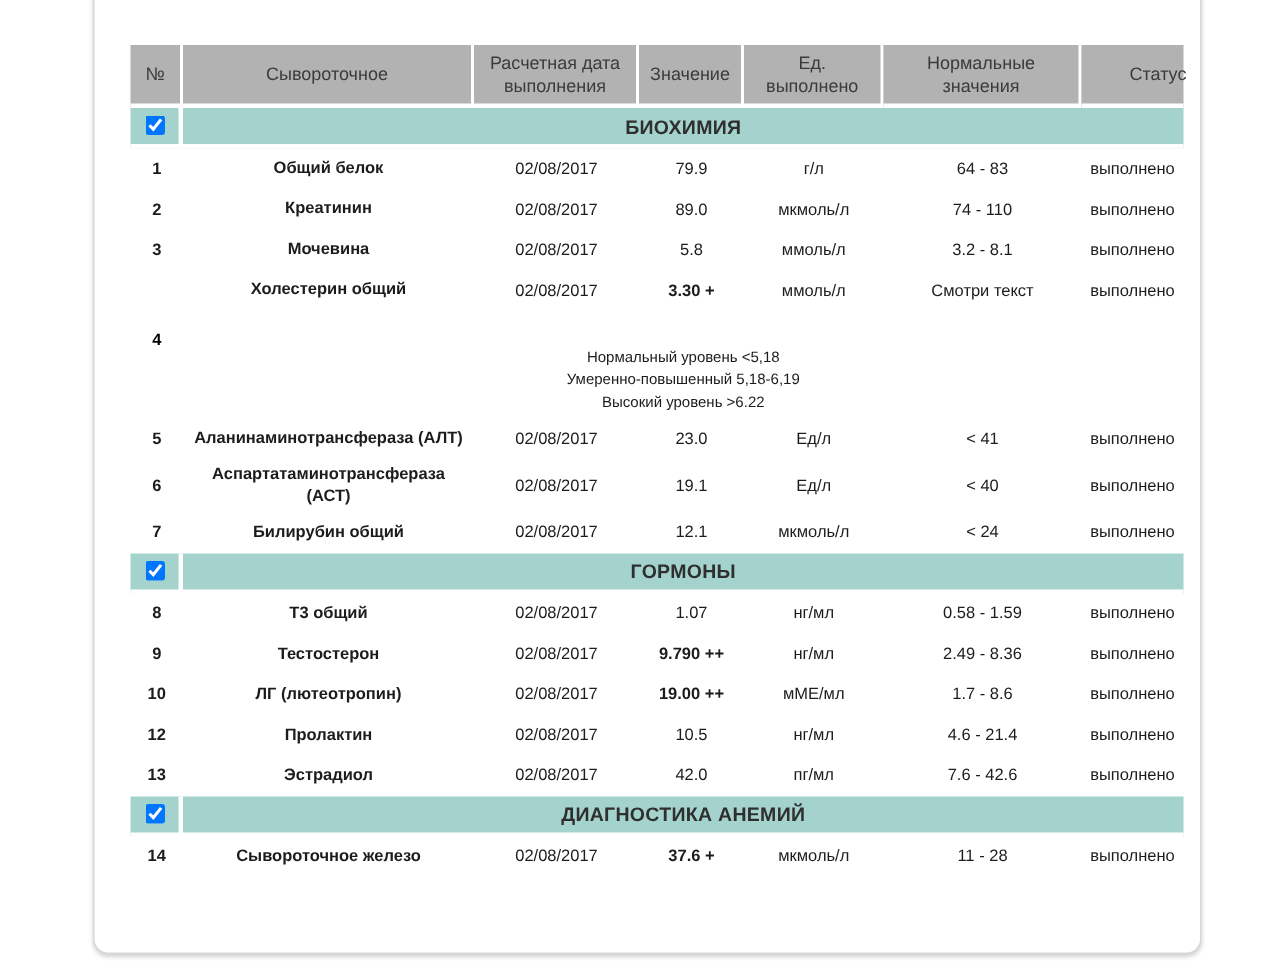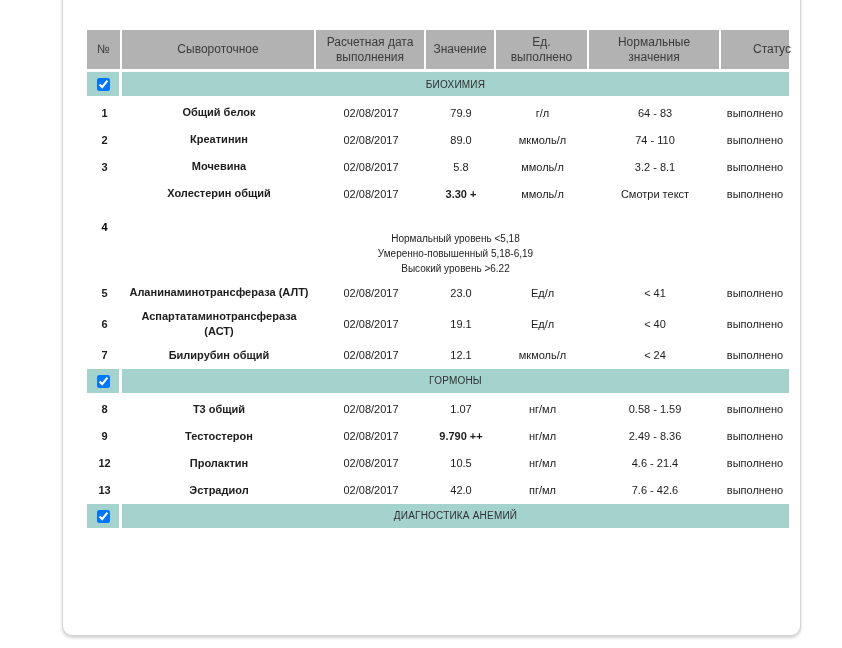--- a/index.html
+++ b/index.html
@@ -62,22 +62,22 @@
     border-right: 3px solid #ffffff;
     text-align: center;
   }
   td.section-check input {
     width: 13px; height: 13px;
     vertical-align: middle;
     cursor: pointer;
   }
   td.section-title {
     text-align: center;
-    font-size: 10px;
-    font-weight: normal;
+    font-size: 13px;
+    font-weight: bold;
     color: #2f2f2f;
     letter-spacing: 0.2px;
   }
   
   tr.data-row td {
     height: 27px;
     font-size: 11px;
     color: #1c1c1c;
     text-align: center;
     vertical-align: middle;
@@ -230,36 +230,54 @@
         <tr class="data-row">
           <td class="cell-num">9</td>
           <td class="cell-name">Тестостерон</td>
           <td class="cell-date">02/08/2017</td>
           <td class="cell-value flagged">9.790 ++</td>
           <td class="cell-unit">нг/мл</td>
           <td class="cell-normal">2.49 - 8.36</td>
           <td class="cell-status">выполнено</td>
         </tr>
         <tr class="data-row">
+          <td class="cell-num">10</td>
+          <td class="cell-name">ЛГ (лютеотропин)</td>
+          <td class="cell-date">02/08/2017</td>
+          <td class="cell-value flagged">19.00 ++</td>
+          <td class="cell-unit">мМЕ/мл</td>
+          <td class="cell-normal">1.7 - 8.6</td>
+          <td class="cell-status">выполнено</td>
+        </tr>
+        <tr class="data-row">
           <td class="cell-num">12</td>
           <td class="cell-name">Пролактин</td>
           <td class="cell-date">02/08/2017</td>
           <td class="cell-value">10.5</td>
           <td class="cell-unit">нг/мл</td>
           <td class="cell-normal">4.6 - 21.4</td>
           <td class="cell-status">выполнено</td>
         </tr>
         <tr class="data-row">
           <td class="cell-num">13</td>
           <td class="cell-name">Эстрадиол</td>
           <td class="cell-date">02/08/2017</td>
           <td class="cell-value">42.0</td>
           <td class="cell-unit">пг/мл</td>
           <td class="cell-normal">7.6 - 42.6</td>
           <td class="cell-status">выполнено</td>
         </tr>
         <tr class="section-row">
           <td class="section-check"><input type="checkbox" checked="" style=""></td>
           <td class="section-title" colspan="6">ДИАГНОСТИКА АНЕМИЙ</td>
+        </tr>
+        <tr class="data-row">
+          <td class="cell-num">14</td>
+          <td class="cell-name">Сывороточное железо</td>
+          <td class="cell-date">02/08/2017</td>
+          <td class="cell-value flagged">37.6 +</td>
+          <td class="cell-unit">мкмоль/л</td>
+          <td class="cell-normal">11 - 28</td>
+          <td class="cell-status">выполнено</td>
         </tr>
       </tbody>
   </table>
 </div>
 
 </body></html>

